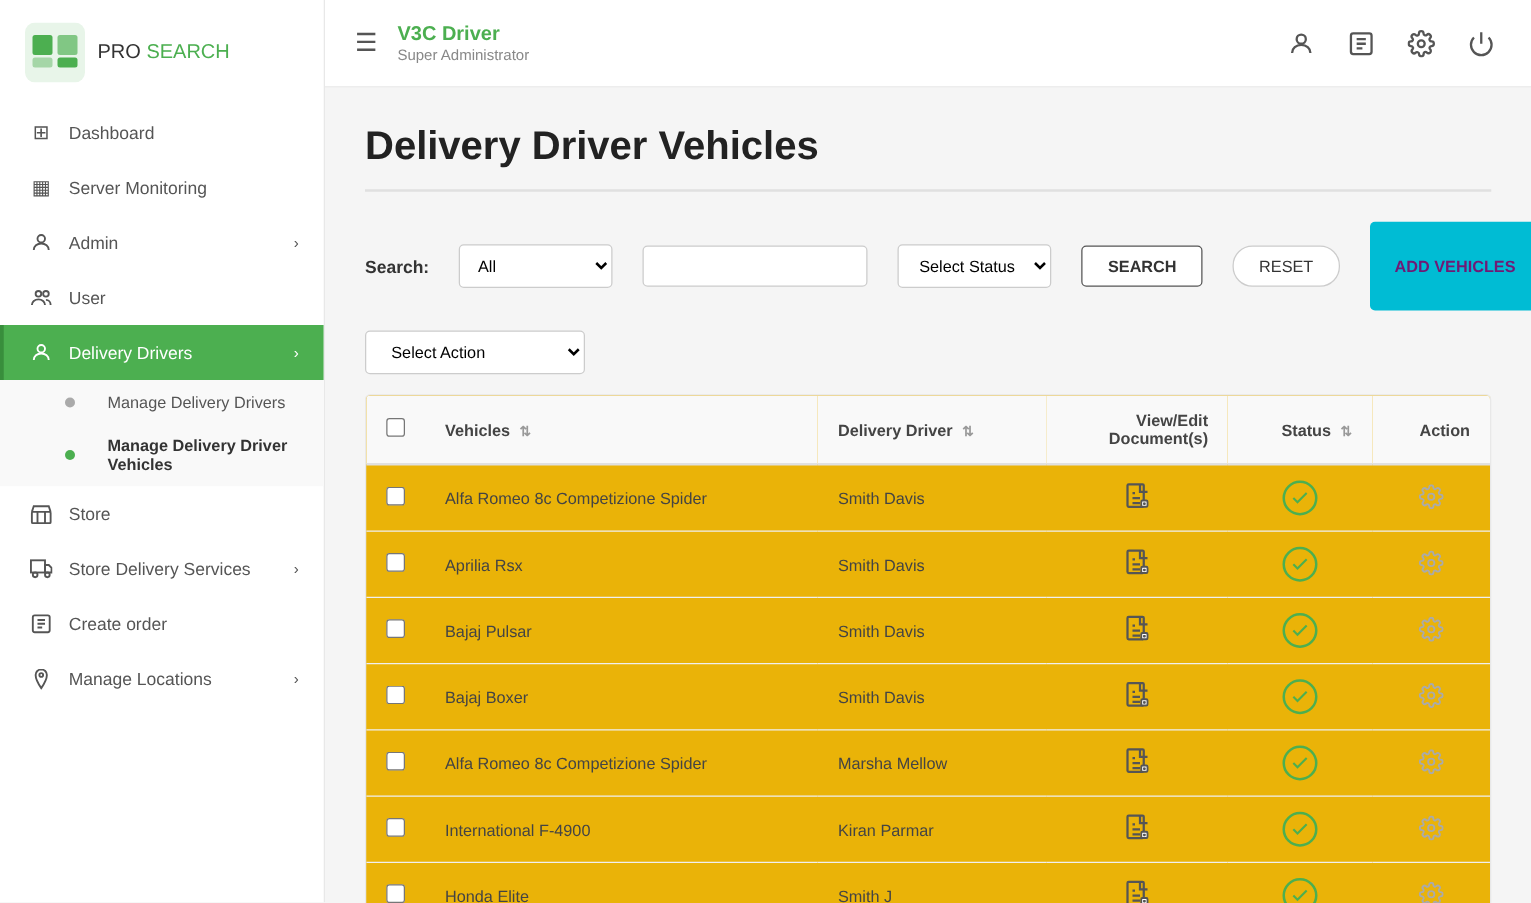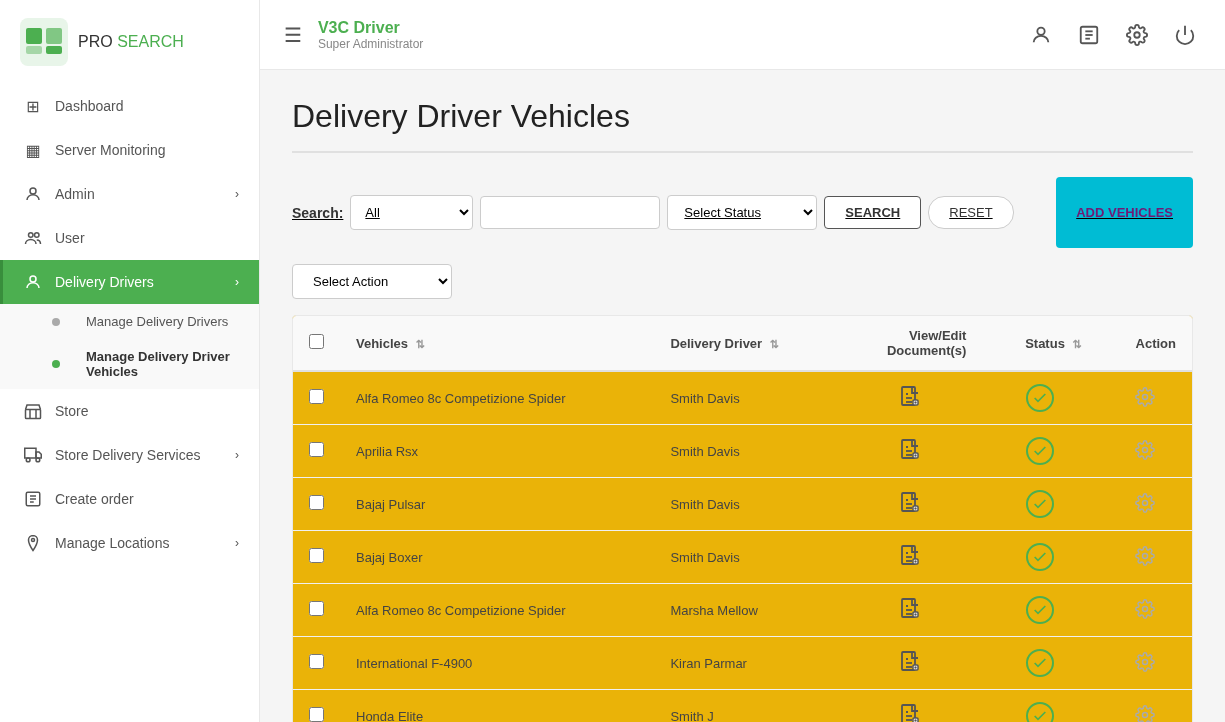--- a/index.html
+++ b/index.html
@@ -85,37 +85,36 @@
 
     
     .page-body {
       flex: 1;
       padding: 28px 32px;
       overflow-y: auto;
       background: #f5f5f5;
     }
     .page-title {
       font-size: 32px;
-      font-weight: 400;
+      font-weight: 700;
       color: #222;
       margin-bottom: 16px;
     }
     .page-divider {
       border: none;
       border-top: 2px solid #e0e0e0;
       margin-bottom: 24px;
     }
 
     
     .search-bar {
       display: flex;
       align-items: center;
-      gap: 7px;
+      gap: 24px;
       margin-bottom: 16px;
-      text-decoration: underline;
     }
     .search-label { font-size: 14px; font-weight: 600; color: #333; }
     .search-select {
       padding: 8px 10px;
       border: 1px solid #ccc;
       border-radius: 4px;
       font-size: 13px;
       background: #fff;
       cursor: pointer;
     }
@@ -169,21 +168,21 @@
     }
 
     
     .action-row { margin-bottom: 16px; }
     .action-select {
       padding: 8px 16px;
       border: 1px solid #ccc;
       border-radius: 4px;
       font-size: 13px;
       background: #fff;
-      width: 160px;
+      width: 176px;
       cursor: pointer;
     }
 
     
     .table-container {
       background: #eab308;
       border-radius: 4px;
       overflow: hidden;
       border: 1px solid #e8e8e8;
     }

